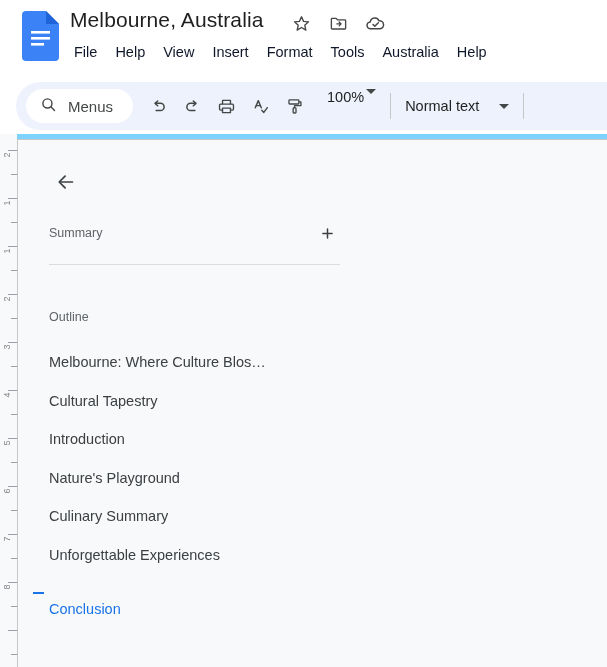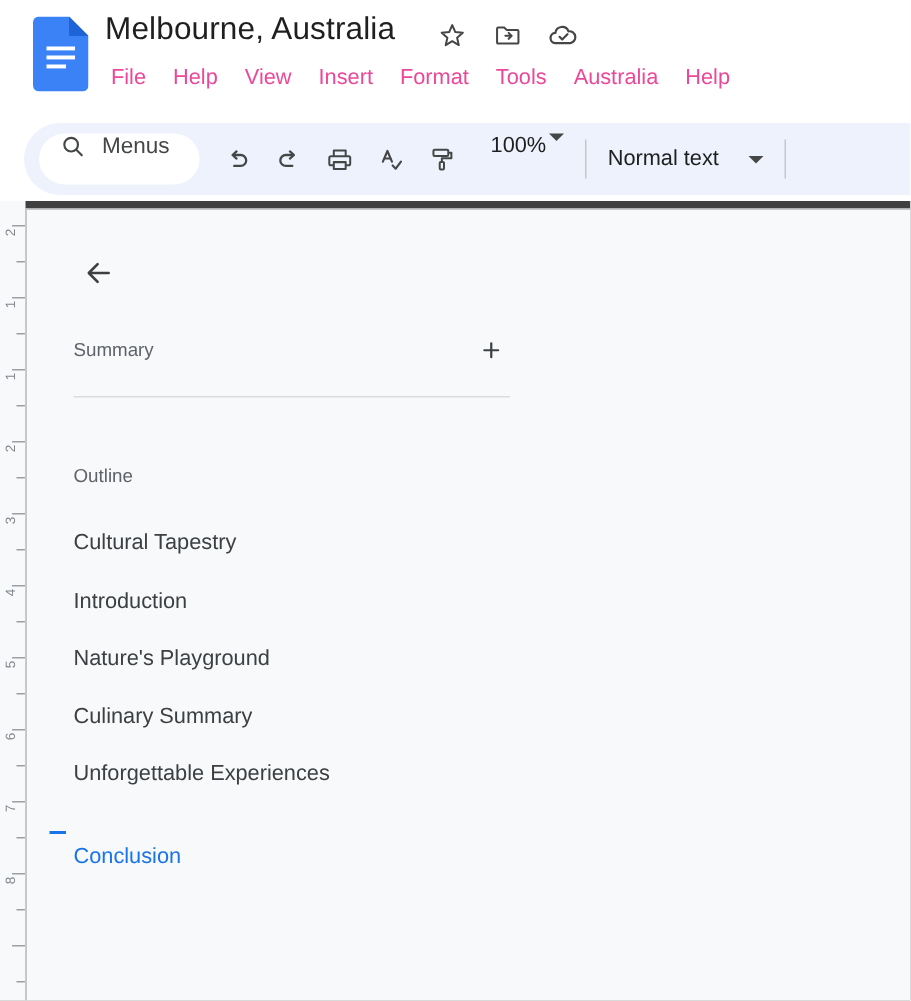--- a/index.html
+++ b/index.html
@@ -45,21 +45,21 @@
   }
   .menubar {
     position: absolute;
     left: 74px; top: 42px;
     display: flex;
     align-items: center;
     gap: 0px;
   }
   .menu-item {
     font-size: 14.5px;
-    color: #ec4899;
+    color: #0f172a;
     padding: 2px 9px;
     border-radius: 4px;
     cursor: pointer;
     white-space: nowrap;
   }
   .menu-item:first-child { padding-left: 0; }
 
   
   .toolbar {
     position: relative;
@@ -74,20 +74,21 @@
     right: 0;
     height: 48px;
     background: #edf2fc;
     border-radius: 24px 0 0 24px;
     display: flex;
     align-items: center;
     padding-left: 10px;
   }
   .search-pill {
     display: flex;
+    align-items: center;
     gap: 11px;
     background: #ffffff;
     border-radius: 20px;
     height: 34px;
     padding: 0 20px 0 14px;
     cursor: text;
   }
   .search-pill .label {
     font-size: 15px;
     color: #444746;
@@ -135,21 +136,21 @@
     width: 0; height: 0;
     border-left: 5px solid transparent;
     border-right: 5px solid transparent;
     border-top: 5px solid #444746;
   }
 
   
   .workspace {
     position: relative;
     height: 533px;
-    background: #404040;
+    background: #7dd3fc;
   }
 
   
   .ruler {
     position: absolute;
     left: 0; top: 0;
     width: 17px; height: 533px;
     background: #f8f9fa;
   }
   .tick {
@@ -421,20 +422,23 @@
         </svg>
       </span>
     </div>
 
     <div class="summary-divider"></div>
 
     <div class="outline-label">Outline</div>
 
     <div class="outline-list" id="outline-list">
         <div class="outline-item">
+          <span class="txt">Melbourne: Where Culture Blos…</span>
+        </div>
+        <div class="outline-item">
           <span class="txt">Cultural Tapestry</span>
         </div>
         <div class="outline-item">
           <span class="txt">Introduction</span>
         </div>
         <div class="outline-item">
           <span class="txt">Nature's Playground</span>
         </div>
         <div class="outline-item">
           <span class="txt">Culinary Summary</span>

